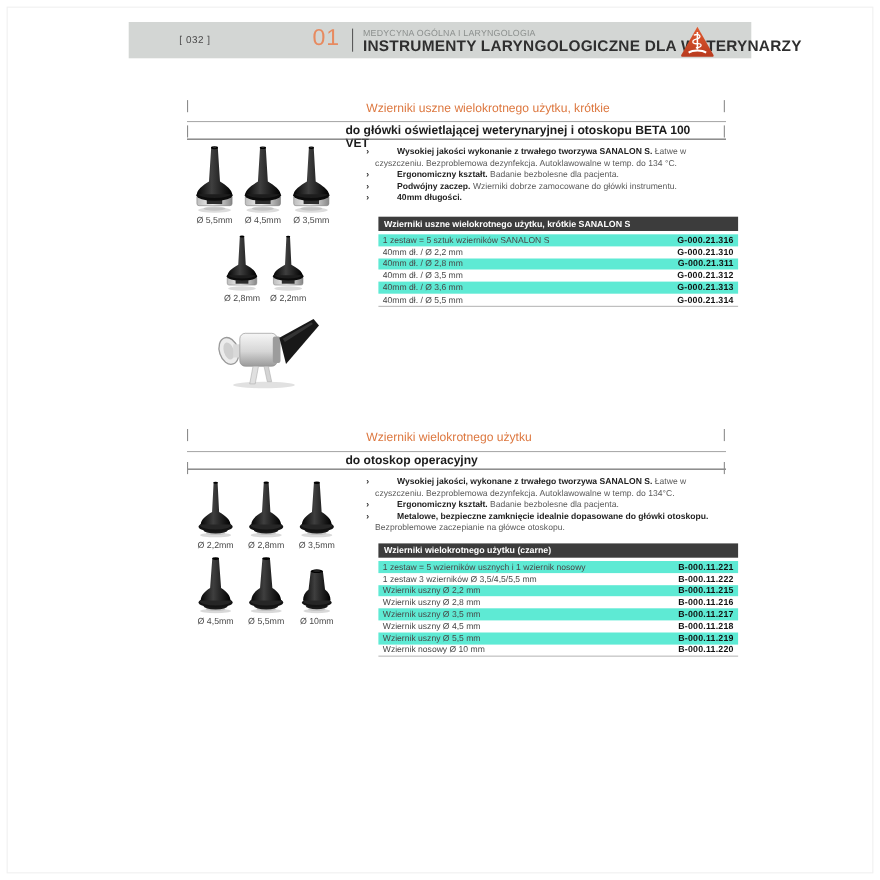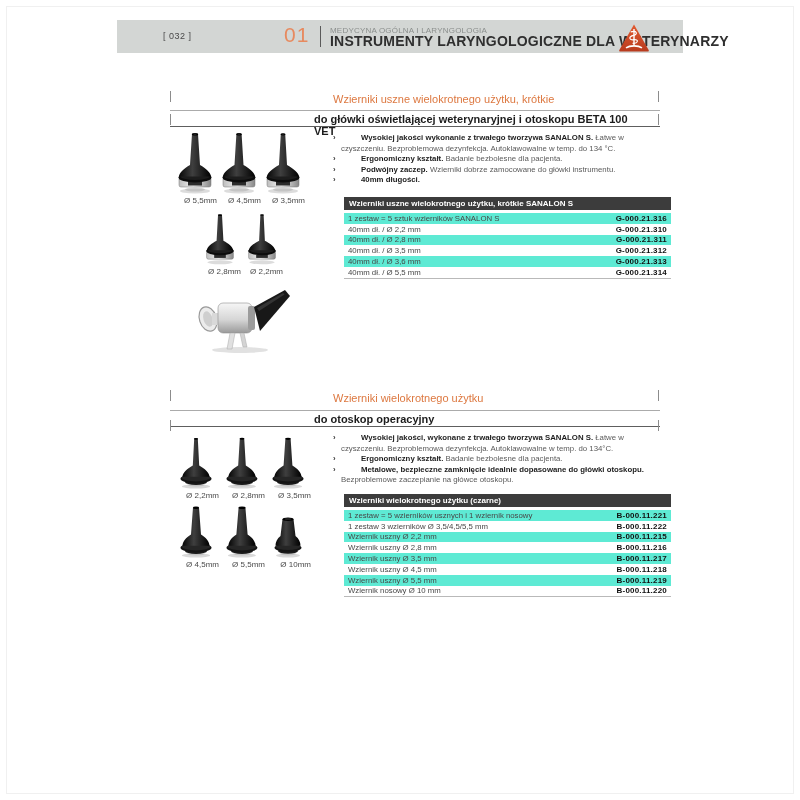--- a/index.html
+++ b/index.html
@@ -36,21 +36,21 @@
          font-size:8px;font-weight:bold;padding:0 5px;margin-bottom:3px;
          white-space:nowrap;overflow:hidden;}
   .trows{border-bottom:1px solid #b9b9b9;}
   .trow{display:flex;justify-content:space-between;align-items:center;
         height:10.8px;padding:0 4px;font-size:7.8px;color:#474747;}
   .trow.alt{background:#5eead4;}
   .tcode{font-weight:bold;font-size:8px;color:#111;letter-spacing:.2px;}
 
   
   .spec-row{position:absolute;display:flex;}
-  .spec{text-align:right;}
+  .spec{text-align:center;}
   .spec svg{display:block;margin:0 auto;}
   .spec-label{font-size:8px;color:#4a4a4a;margin-top:2px;white-space:nowrap;}
   .oto{position:absolute;}
   .hiddefs{position:absolute;width:0;height:0;}
 </style>
 </head>
 <body>
 
 <svg class="hiddefs" aria-hidden="true">
   <defs>

